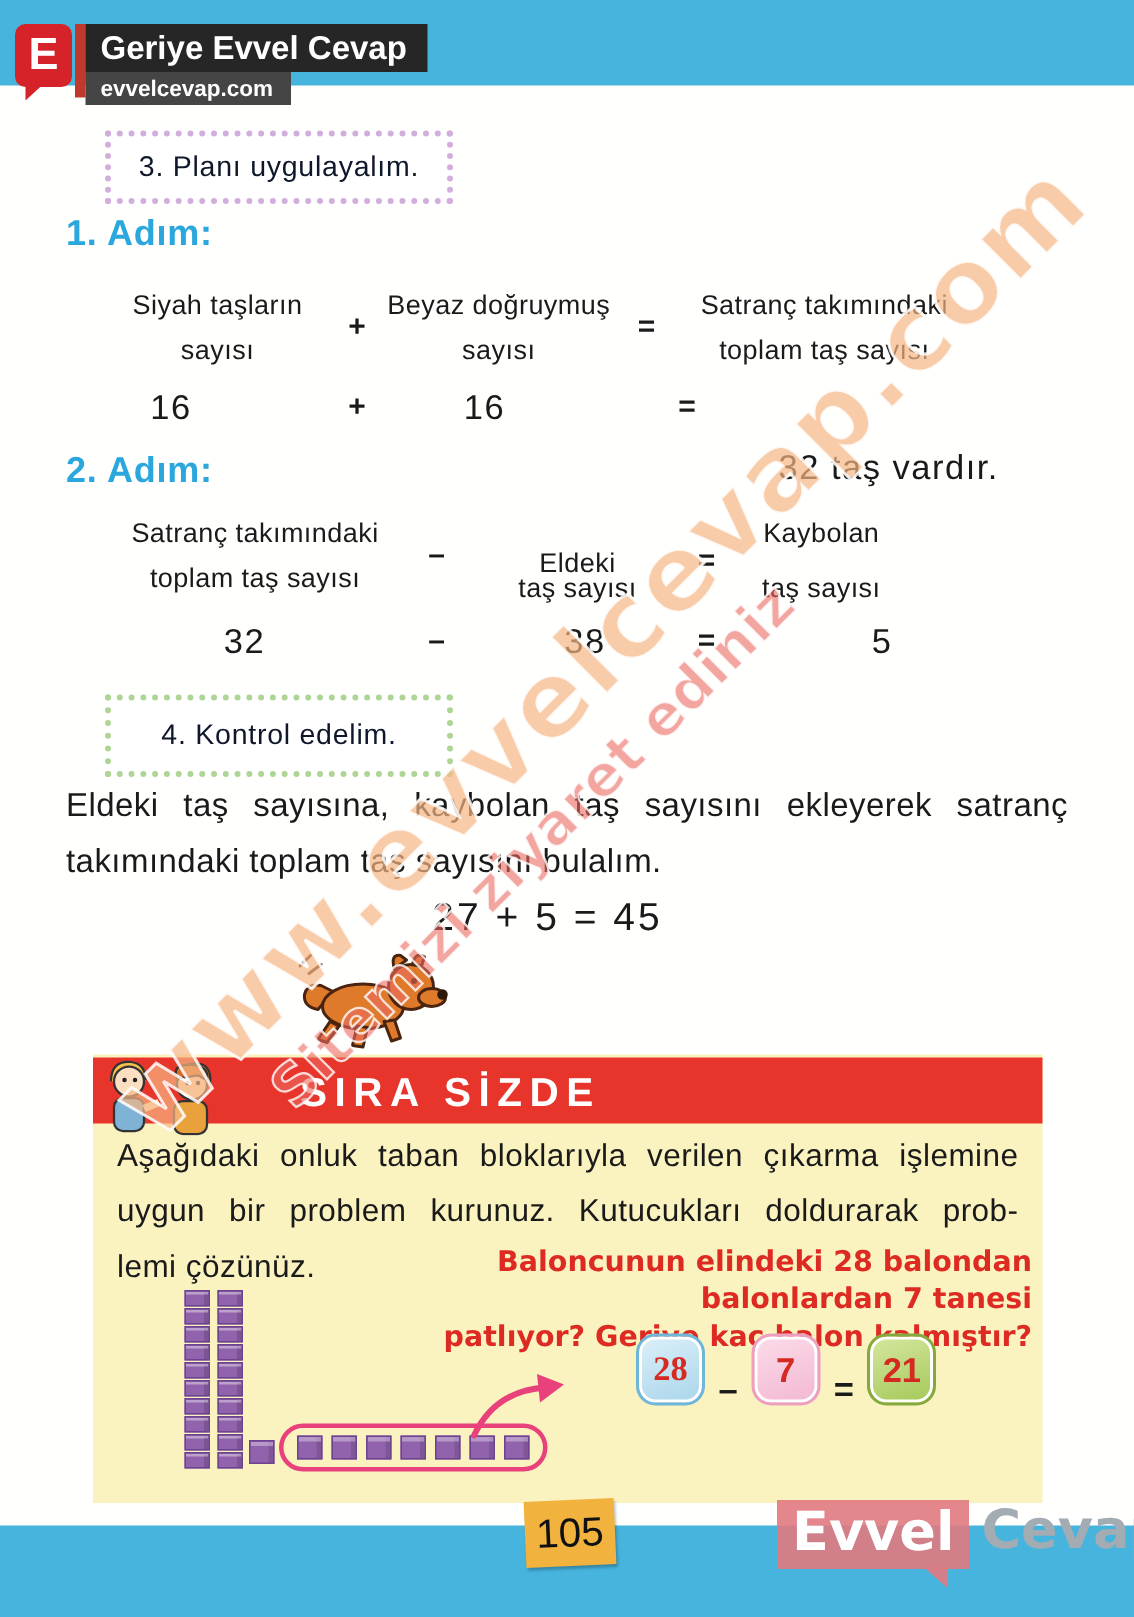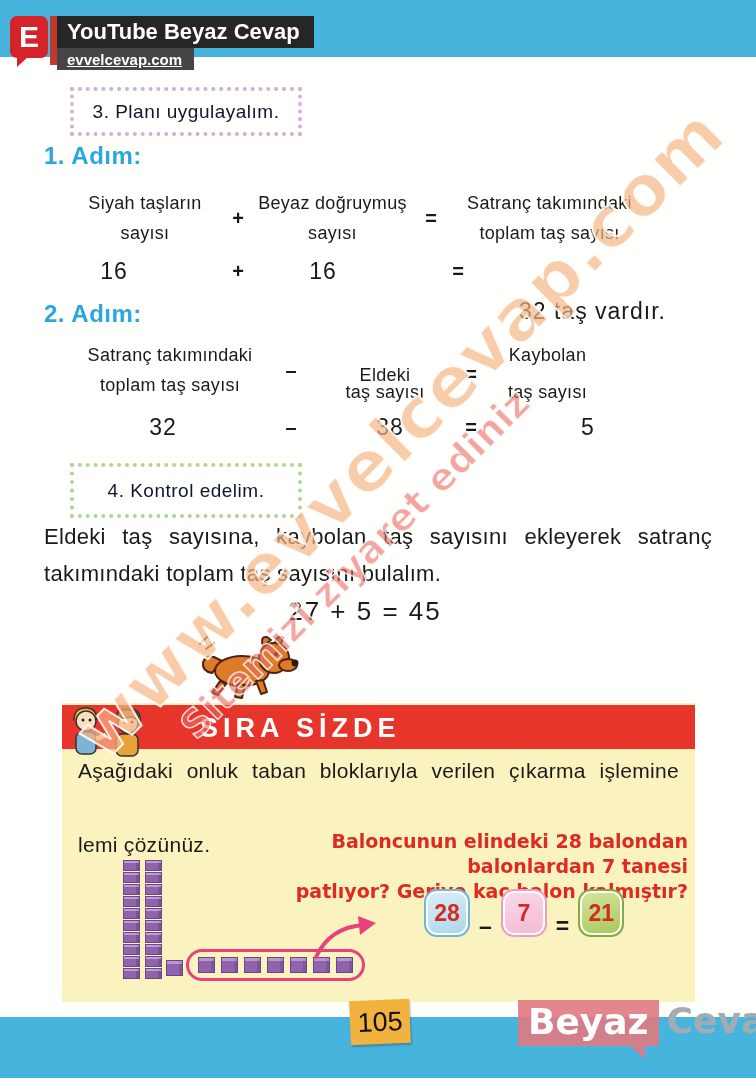--- a/index.html
+++ b/index.html
@@ -8,21 +8,21 @@
 
   
   .top-band{position:absolute;left:0;top:0;width:756px;height:57px;background:#47B4DE;}
   .bottom-band{position:absolute;left:0;top:1017px;width:756px;height:61px;background:#47B4DE;}
 
   
   .logo-e{position:absolute;left:10px;top:16px;width:38px;height:42px;background:#D6232A;border-radius:7px;color:#fff;font-weight:bold;font-size:30px;display:flex;align-items:center;justify-content:center;z-index:6;}
   .logo-e::after{content:'';position:absolute;left:7px;bottom:-9px;width:0;height:0;border-top:11px solid #D6232A;border-right:12px solid transparent;}
   .logo-stripe{position:absolute;left:50px;top:16px;width:7px;height:49px;background:#C0392F;z-index:5;}
   .logo-black{position:absolute;left:57px;top:16px;height:32px;background:#262626;color:#fff;font-size:22px;font-weight:bold;display:flex;align-items:center;padding:0 14px 0 10px;z-index:5;}
-  .logo-gray{position:absolute;left:57px;top:48px;height:22px;background:#454545;color:#fff;font-size:15px;font-weight:bold;display:flex;align-items:center;padding:0 12px 0 10px;z-index:5;text-decoration:underline;}
+  .logo-gray{position:absolute;left:57px;top:48px;height:22px;background:#454545;color:#fff;font-size:15px;font-weight:bold;display:flex;align-items:center;padding:0 12px 0 10px;z-index:5;}
 
   
   .dotted-box{position:absolute;background:#fff;display:flex;align-items:center;justify-content:center;font-size:19px;color:#0f172a;letter-spacing:.5px;}
   .plan-box{left:70px;top:87px;width:224px;height:41px;border:4px dotted #D2AEDC;}
   .kontrol-box{left:70px;top:463px;width:224px;height:47px;border:4px dotted #AFD596;}
 
   .step-label{position:absolute;left:44px;color:#2AA7DD;font-size:24px;font-weight:bold;letter-spacing:.5px;}
 
   
   .eq{position:absolute;left:0;top:0;width:756px;}
@@ -57,21 +57,21 @@
   .rod{display:flex;flex-direction:column;gap:1px;}
   .rcube{width:17px;height:11px;background:#9163AC;border:1px solid #6C4390;box-shadow:inset 0 2px 0 rgba(255,255,255,.4),inset -3px 0 0 rgba(0,0,0,.15);box-sizing:border-box;}
   #loose-units{position:absolute;left:104px;top:257px;display:flex;}
   #circled-units{position:absolute;left:124px;top:246px;display:flex;gap:6px;padding:5px 9px;border:3px solid #E8417C;border-radius:20px;background:transparent;}
   .ucube{width:17px;height:16px;background:#9163AC;border:1px solid #6C4390;box-shadow:inset 0 3px 0 rgba(255,255,255,.35),inset -3px 0 0 rgba(0,0,0,.12);box-sizing:border-box;}
   .arrow-wrap{position:absolute;left:250px;top:210px;}
 
   
   .answer-row{position:absolute;left:362px;top:186px;display:flex;align-items:flex-start;gap:9px;}
   .abox{width:46px;height:48px;border-radius:13px;box-shadow:inset 0 0 0 2px #fff;display:flex;align-items:center;justify-content:center;font-size:23px;font-weight:bold;color:#D42A22;box-sizing:border-box;}
-  .box-blue{background:linear-gradient(160deg,#DCF0F9,#A9D5EA);border:2px solid #6FB6D8;}
+  .box-blue{background:linear-gradient(160deg,#DCF0F9,#A9D5EA);border:2px solid #6FB6D8;font-family:Liberation Serif, serif;}
   .box-pink{background:linear-gradient(160deg,#FBDCEA,#F3B7D2);border:2px solid #EE9FC0;}
   .box-green{background:linear-gradient(160deg,#D6E7A0,#A4C858);border:2px solid #86A93F;}
   .aop{font-size:23px;font-weight:bold;color:#1a1a1a;margin-top:24px;}
 
   
   .page-tag{position:absolute;left:350px;top:1000px;width:60px;height:44px;background:#F1B23E;transform:rotate(-2.5deg);display:flex;align-items:center;justify-content:center;font-size:27px;color:#111;z-index:10;box-shadow:1px 2px 2px rgba(0,0,0,.25);}
   .brand{position:absolute;left:518px;top:1000px;display:flex;align-items:flex-start;z-index:10;font-family:"DejaVu Sans",sans-serif;}
   .brand-first{position:relative;background:rgba(224,122,128,0.9);color:#fff;font-size:36px;font-weight:bold;padding:1px 10px 4px 10px;}
   .brand-first::after{content:'';position:absolute;right:14px;bottom:-13px;border-top:14px solid rgba(224,122,128,0.9);border-left:16px solid transparent;}
   .brand-second{color:#A3ACB2;font-size:36px;font-weight:bold;margin-left:8px;}
@@ -79,21 +79,21 @@
 </head>
 <body>
 
 <div id="page">
 
   <div class="top-band"></div>
   <div class="bottom-band"></div>
 
   <div class="logo-e">E</div>
   <div class="logo-stripe"></div>
-  <div class="logo-black">YouTube Beyaz Cevap</div>
+  <div class="logo-black">Geriye Evvel Cevap</div>
   <div class="logo-gray">evvelcevap.com</div>
 
   <div class="dotted-box plan-box">3. Planı uygulayalım.</div>
 
   <div class="step-label" style="top:142px;">1. Adım:</div>
   <div class="eq">
     <span class="t" style="left:55px;top:188px;width:180px;">Siyah taşların</span>
     <span class="t" style="left:55px;top:218px;width:180px;">sayısı</span>
     <span class="op" style="left:225px;top:207px;width:26px;">+</span>
     <span class="t" style="left:250px;top:188px;width:165px;">Beyaz doğruymuş</span>
@@ -171,20 +171,21 @@
           <rect x="52" y="35" width="22" height="22" rx="6" fill="#E9A23B"></rect>
         </g>
         <circle cx="19" cy="21" r="1.5" fill="#222"></circle>
           <circle cx="26" cy="21" r="1.5" fill="#222"></circle>
         <circle cx="61" cy="23" r="1.5" fill="#222"></circle>
           <circle cx="68" cy="23" r="1.5" fill="#222"></circle>
       </svg>
     </div>
 
     <div class="sira-line just" style="top:56px;">Aşağıdaki onluk taban bloklarıyla verilen çıkarma işlemine</div>
+    <div class="sira-line just" style="top:93px;">uygun bir problem kurunuz. Kutucukları doldurarak prob-</div>
     <div class="sira-line" style="top:130px;width:180px;">lemi çözünüz.</div>
 
     <div class="question">
       <div>Baloncunun elindeki 28 balondan balonlardan 7 tanesi</div>
       <div>patlıyor? Geriye kaç balon kalmıştır?</div>
     </div>
 
     <div id="rods">
         <div class="rod">
           <div class="rcube"></div>
@@ -234,17 +235,17 @@
       <div class="abox box-blue">28</div>
       <div class="aop">–</div>
       <div class="abox box-pink">7</div>
       <div class="aop">=</div>
       <div class="abox box-green">21</div>
     </div>
   </div>
 
   <div class="page-tag">105</div>
   <div class="brand">
-    <div class="brand-first">Beyaz</div>
+    <div class="brand-first">Evvel</div>
     <div class="brand-second">Cevap</div>
   </div>
 
 </div>
 
 </body></html>

